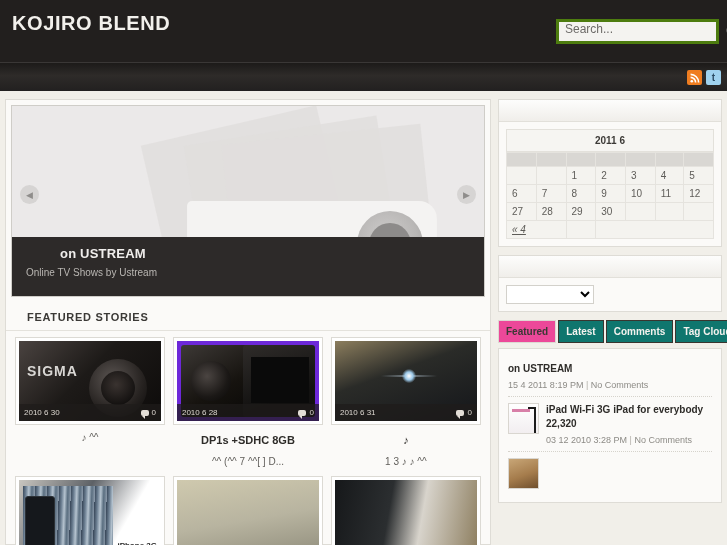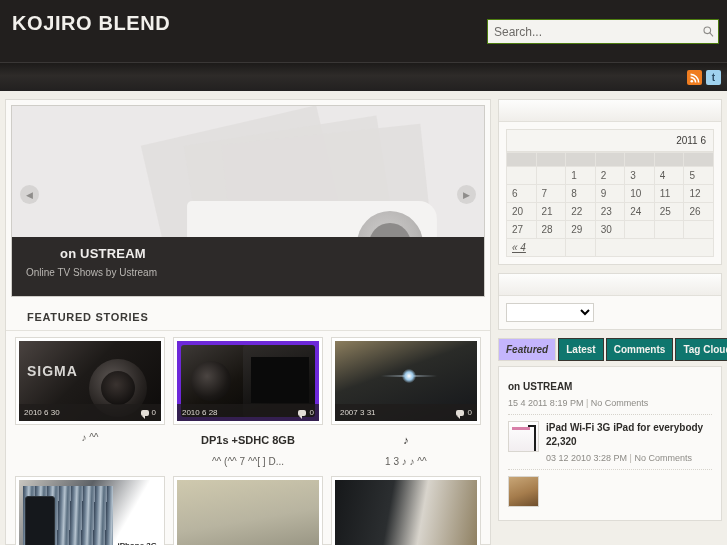--- a/index.html
+++ b/index.html
@@ -22,25 +22,25 @@
     position: absolute;
     left: 12px; top: 12px;
     color: #f2f0ec;
     font-size: 20px;
     font-weight: bold;
     letter-spacing: 0.6px;
   }
   .search-wrap {
     position: absolute;
     right: 8px; top: 19px;
-    width: 232px; height: 25px;
+    width: 163px; height: 25px;
     background: #f4f3f0;
-    border: 1px solid #4d7c0f;
+    border: 3px solid #4d7c0f;
     display: flex;
-    align-items: center;
+    align-items: flex-start;
   }
   .search-input {
     flex: 1;
     border: 0;
     outline: 0;
     background: transparent;
     font-family: "Liberation Sans", sans-serif;
     font-size: 12px;
     color: #555;
     padding: 0 6px;
@@ -328,23 +328,23 @@
   .widget-body { padding: 7px; }
 
   
   .cal {
     width: 100%;
     border-collapse: collapse;
     font-size: 10px;
     color: #55534f;
   }
   .cal caption {
-    text-align: right;
-    font-size: 10px;
-    font-weight: normal;
+    text-align: center;
+    font-size: 10px;
+    font-weight: bold;
     color: #3c3a37;
     background: #f6f5f2;
     border: 1px solid #e3e1db;
     padding: 5px 7px;
   }
   .cal th {
     background: #d9d7d3;
     height: 14px;
     border: 1px solid #e5e3de;
   }
@@ -383,24 +383,23 @@
     padding: 5px 7px;
     font-size: 10px;
     font-weight: bold;
     background: #0f766e;
     color: #f4f2ee;
     border: 1px solid #39352f;
     cursor: pointer;
     white-space: nowrap;
   }
   .tab.active {
-    background: #c4b5fd;
+    background: #ec4899;
     color: #3a3833;
     border: 1px solid #ddd9d2;
-    font-style: italic;
   }
 
   .post-list { padding: 7px 9px; }
   .post {
     display: flex;
     gap: 7px;
     padding: 6px 0;
     border-bottom: 1px dotted #d6d3cc;
   }
   .post:last-child { border-bottom: 0; }
@@ -529,21 +528,21 @@
         <div class="story-title">DP1s +SDHC     8GB</div>
         <div class="story-excerpt">^^
 (^^  7            ^^[  ]   D...</div>
       </div>
 
       <div class="story">
         <div class="story-thumb thumb-c">
           <div class="flare-ray"></div>
             <div class="flare"></div>
           <div class="story-meta">
-            <span>2007 3 31</span>
+            <span>2010 6 31</span>
             <span class="story-comments">
               <i class="bubble"></i>
               <span>0</span>
             </span>
           </div>
         </div>
         <div class="story-title">♪</div>
         <div class="story-excerpt">   1      3    ♪    ♪
 ^^</div>
       </div>
@@ -598,29 +597,20 @@
             <tr>
               <td>6</td>
               <td>7</td>
               <td>8</td>
               <td>9</td>
               <td>10</td>
               <td>11</td>
               <td>12</td>
             </tr>
             <tr>
-              <td>20</td>
-              <td>21</td>
-              <td>22</td>
-              <td>23</td>
-              <td>24</td>
-              <td>25</td>
-              <td>26</td>
-            </tr>
-            <tr>
               <td>27</td>
               <td>28</td>
               <td>29</td>
               <td>30</td>
               <td class="empty"></td>
               <td class="empty"></td>
               <td class="empty"></td>
             </tr>
             <tr class="cal-nav">
               <td colspan="2">

